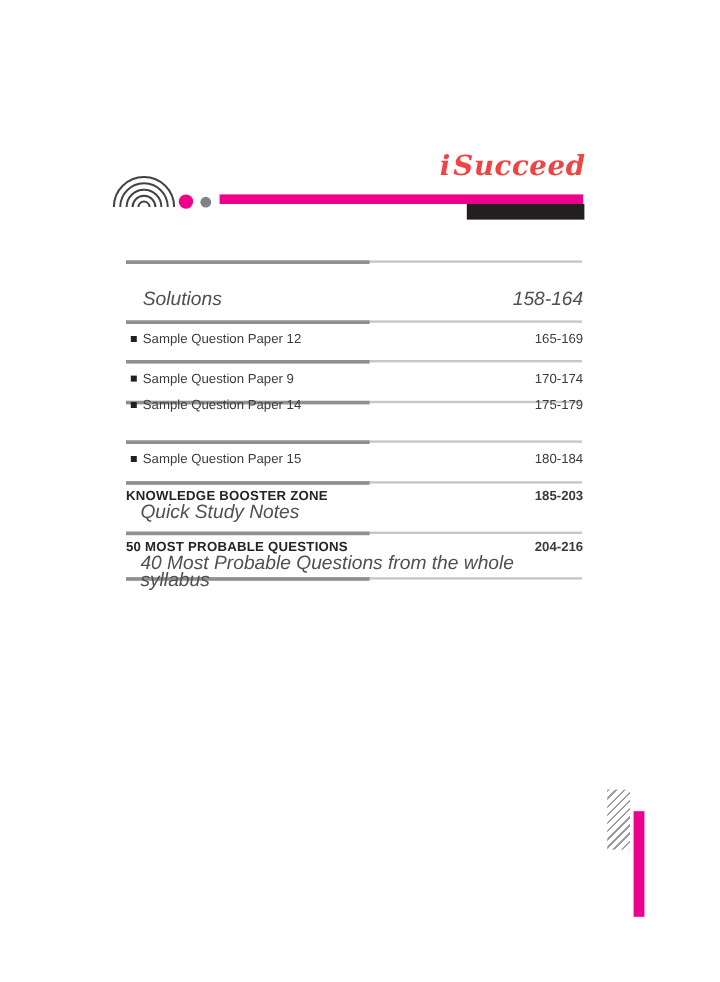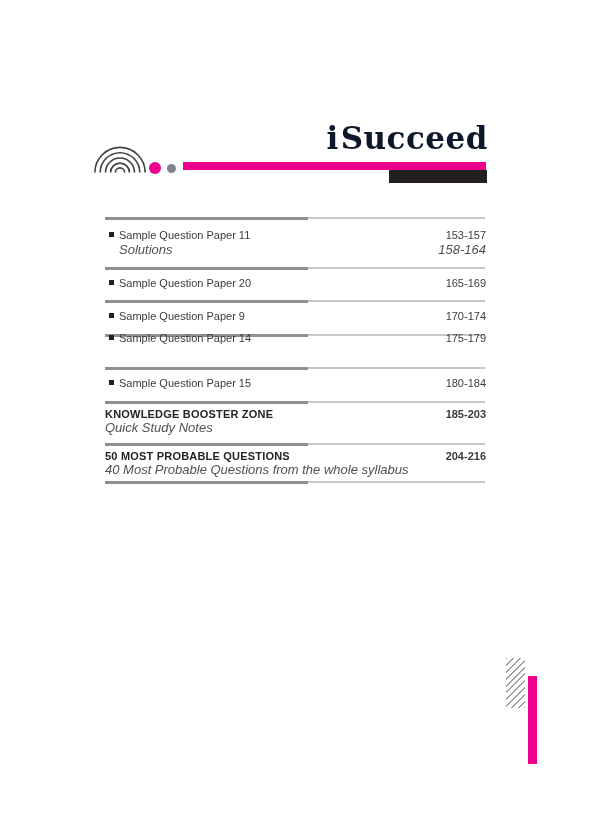--- a/index.html
+++ b/index.html
@@ -7,22 +7,22 @@
     width:600px;height:818px;background:#ffffff;position:relative;overflow:hidden;
     font-family:"Liberation Sans", sans-serif;
     -webkit-font-smoothing:antialiased;
   }
   .page{position:absolute;inset:0;background:#ffffff;}
 
   
   .logo{
     position:absolute;top:127px;right:112px;
     font-family:"DejaVu Serif", serif;
-    font-weight:bold;
-    font-size:31px;line-height:23px;color:#0f172a;
+    font-style:italic;font-weight:bold;
+    font-size:23px;line-height:23px;color:#ef4444;
     letter-spacing:0.5px;white-space:nowrap;
   }
   .logo .logo-i{margin-right:2px;}
   .arcs{position:absolute;left:92px;top:145px;width:56px;height:28px;}
   .dot{position:absolute;border-radius:50%;}
   .dot-accent{left:149px;top:162px;width:12px;height:12px;background:#ec008c;}
   .dot-gray{left:167px;top:164px;width:9px;height:9px;background:#808285;}
   .accent-bar{position:absolute;left:183px;top:162px;width:303px;height:8px;background:#ec008c;}
   .dark-bar{position:absolute;left:389px;top:170px;width:98px;height:13px;background:#231f20;}
 
@@ -35,26 +35,26 @@
   .row{
     position:absolute;left:105px;width:381px;
     display:flex;align-items:flex-start;
     font-size:11px;line-height:14px;color:#3b3b3c;
   }
   .row .title{position:relative;padding-left:14px;}
   .row .pages{margin-left:auto;text-align:right;}
   .bullet{
     position:absolute;left:4px;top:3.5px;width:5px;height:5px;background:#231f20;display:block;
   }
-  .row.sub{font-style:italic;color:#4f5052;font-size:13px;}
+  .row.sub{font-style:italic;color:#4f5052;font-size:16px;}
   .row.sub .title{padding-left:14px;}
   .row.section{font-weight:bold;color:#242425;letter-spacing:0.2px;justify-content:flex-end;}
   .row.section .title{padding-left:0;}
   .row.section .pages{font-weight:bold;color:#3b3b3c;letter-spacing:0;}
-  .row.sub-flush .title{padding-left:0;}
+  .row.sub-flush .title{padding-left:0;margin-left:12px;}
 
   
   .hatch{
     position:absolute;left:506px;top:658px;width:19px;height:50px;
     background:repeating-linear-gradient(135deg,#9da0a3 0 1.4px,transparent 1.4px 4.8px);
   }
   .v-accent-bar{position:absolute;left:528px;top:676px;width:9px;height:88px;background:#ec008c;}
 </style>
 </head>
 <body>
@@ -106,31 +106,27 @@
     </div>
   <div class="rule" style="top:443px">
       <span class="thin"></span>
       <span class="thick"></span>
     </div>
   <div class="rule" style="top:481px">
       <span class="thin"></span>
       <span class="thick"></span>
     </div>
 
-  <div class="row" style="top:228px">
-    <span class="title"><span class="bullet"></span><span>Sample Question Paper 11</span></span>
-    <span class="pages">153-157</span>
-  </div>
   <div class="row sub" style="top:243px">
     <span class="title">Solutions</span>
     <span class="pages">158-164</span>
   </div>
 
   <div class="row" style="top:276px">
-    <span class="title"><span class="bullet"></span><span>Sample Question Paper 20</span></span>
+    <span class="title"><span class="bullet"></span><span>Sample Question Paper 12</span></span>
     <span class="pages">165-169</span>
   </div>
 
   <div class="row" style="top:309px">
     <span class="title"><span class="bullet"></span><span>Sample Question Paper 9</span></span>
     <span class="pages">170-174</span>
   </div>
 
   <div class="row" style="top:331px">
     <span class="title"><span class="bullet"></span><span>Sample Question Paper 14</span></span>

